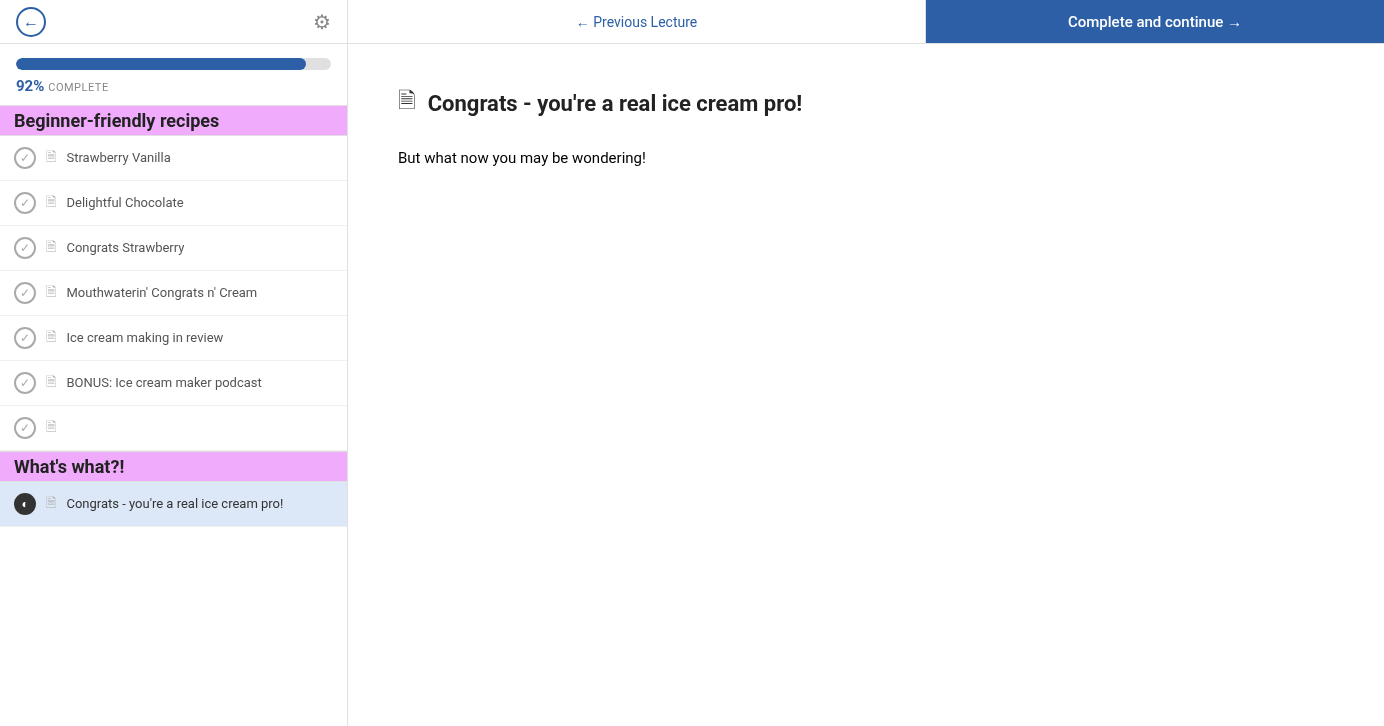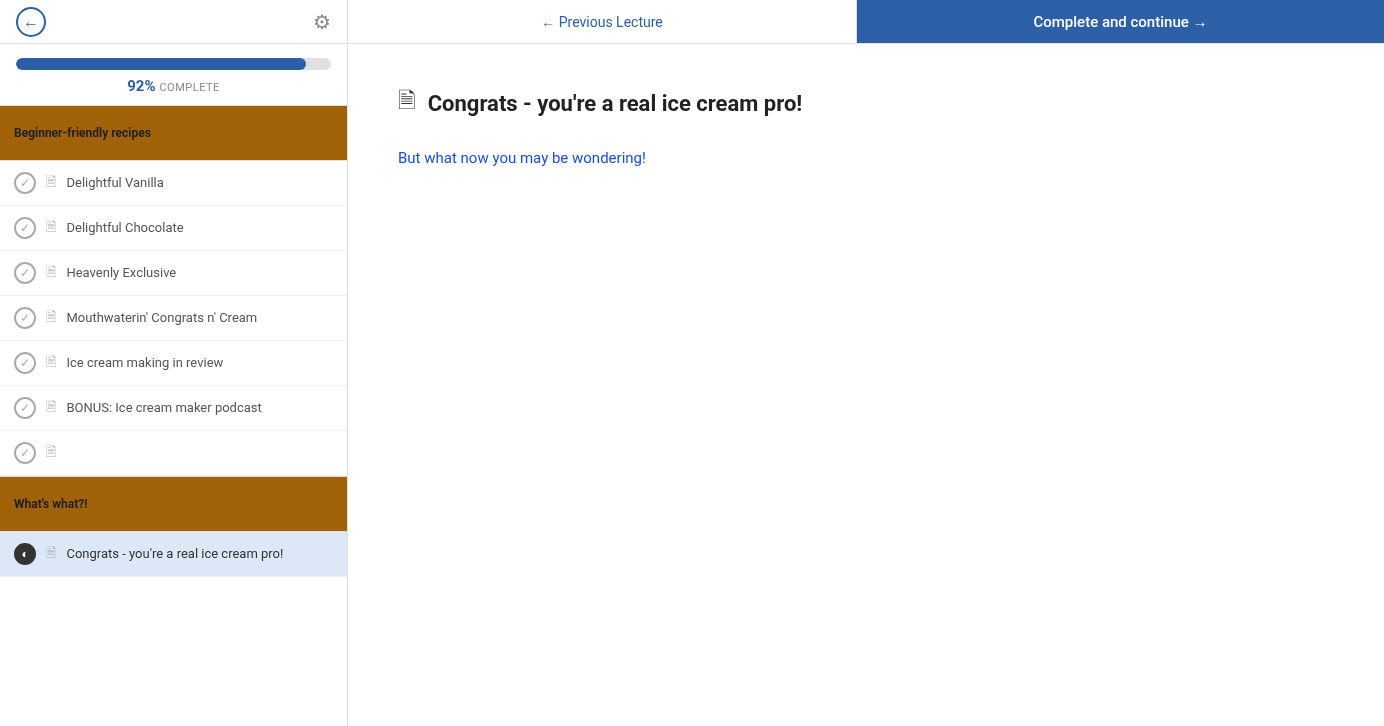--- a/index.html
+++ b/index.html
@@ -23,21 +23,21 @@
     }
     .header-center {
       flex: 1;
       display: flex;
       align-items: center;
       justify-content: center;
       border-right: 1px solid #e0e0e0;
       text-align: center;
     }
     .header-right {
-      width: 527px;
+      width: 458px;
       background: #2d5fa6;
       display: flex;
       align-items: center;
       justify-content: center;
       cursor: pointer;
       flex-shrink: 0;
     }
     .back-btn {
       width: 30px;
       height: 30px;
@@ -86,21 +86,20 @@
       width: 348px;
       flex-shrink: 0;
       border-right: 1px solid #e0e0e0;
       overflow-y: auto;
       background: #fff;
     }
 
     
     .progress-area {
       padding: 14px 16px 10px;
-      text-align: center;
     }
     .progress-bar-track {
       background: #e0e0e0;
       border-radius: 10px;
       height: 12px;
       width: 100%;
       margin-bottom: 6px;
       overflow: hidden;
     }
     .progress-bar-fill {
@@ -114,23 +113,23 @@
       color: #2d5fa6;
     }
     .progress-word {
       font-size: 11px;
       color: #888;
       letter-spacing: 0.5px;
     }
 
     
     .section-header {
-      background: #a16207;
-      padding: 20px 14px;
-      font-size: 12px;
+      background: #f0abfc;
+      padding: 4px 14px;
+      font-size: 18px;
       font-weight: 700;
       color: #222;
       border-top: 1px solid #e0e0e0;
       border-bottom: 1px solid #e0e0e0;
     }
 
     
     .lesson-item {
       display: flex;
       align-items: center;
@@ -194,21 +193,21 @@
       font-size: 22px;
       color: #333;
     }
     .content-title {
       font-size: 22px;
       font-weight: 700;
       color: #222;
     }
     .content-body {
       font-size: 15px;
-      color: #1d4ed8;
+      color: #000000;
       line-height: 1.6;
     }
   </style>
 </head>
 <body>
 
 <div class="header">
   <div class="header-left">
     <div class="back-btn">←</div>
     <div class="gear-btn">⚙</div>
@@ -232,31 +231,31 @@
         <span class="progress-word"> </span>
         <span class="progress-word">COMPLETE</span>
       </div>
     </div>
 
     <div id="sidebar-sections">
         <div class="section-header">Beginner-friendly recipes</div>
         <div class="lesson-item">
           <div class="check-icon checked">✓</div>
           <span class="doc-icon">🗎</span>
-          <span class="lesson-title">Delightful Vanilla</span>
+          <span class="lesson-title">Strawberry Vanilla</span>
         </div>
         <div class="lesson-item">
           <div class="check-icon checked">✓</div>
           <span class="doc-icon">🗎</span>
           <span class="lesson-title">Delightful Chocolate</span>
         </div>
         <div class="lesson-item">
           <div class="check-icon checked">✓</div>
           <span class="doc-icon">🗎</span>
-          <span class="lesson-title">Heavenly Exclusive</span>
+          <span class="lesson-title">Congrats Strawberry</span>
         </div>
         <div class="lesson-item">
           <div class="check-icon checked">✓</div>
           <span class="doc-icon">🗎</span>
           <span class="lesson-title">Mouthwaterin' Congrats n' Cream</span>
         </div>
         <div class="lesson-item">
           <div class="check-icon checked">✓</div>
           <span class="doc-icon">🗎</span>
           <span class="lesson-title">Ice cream making in review</span>

